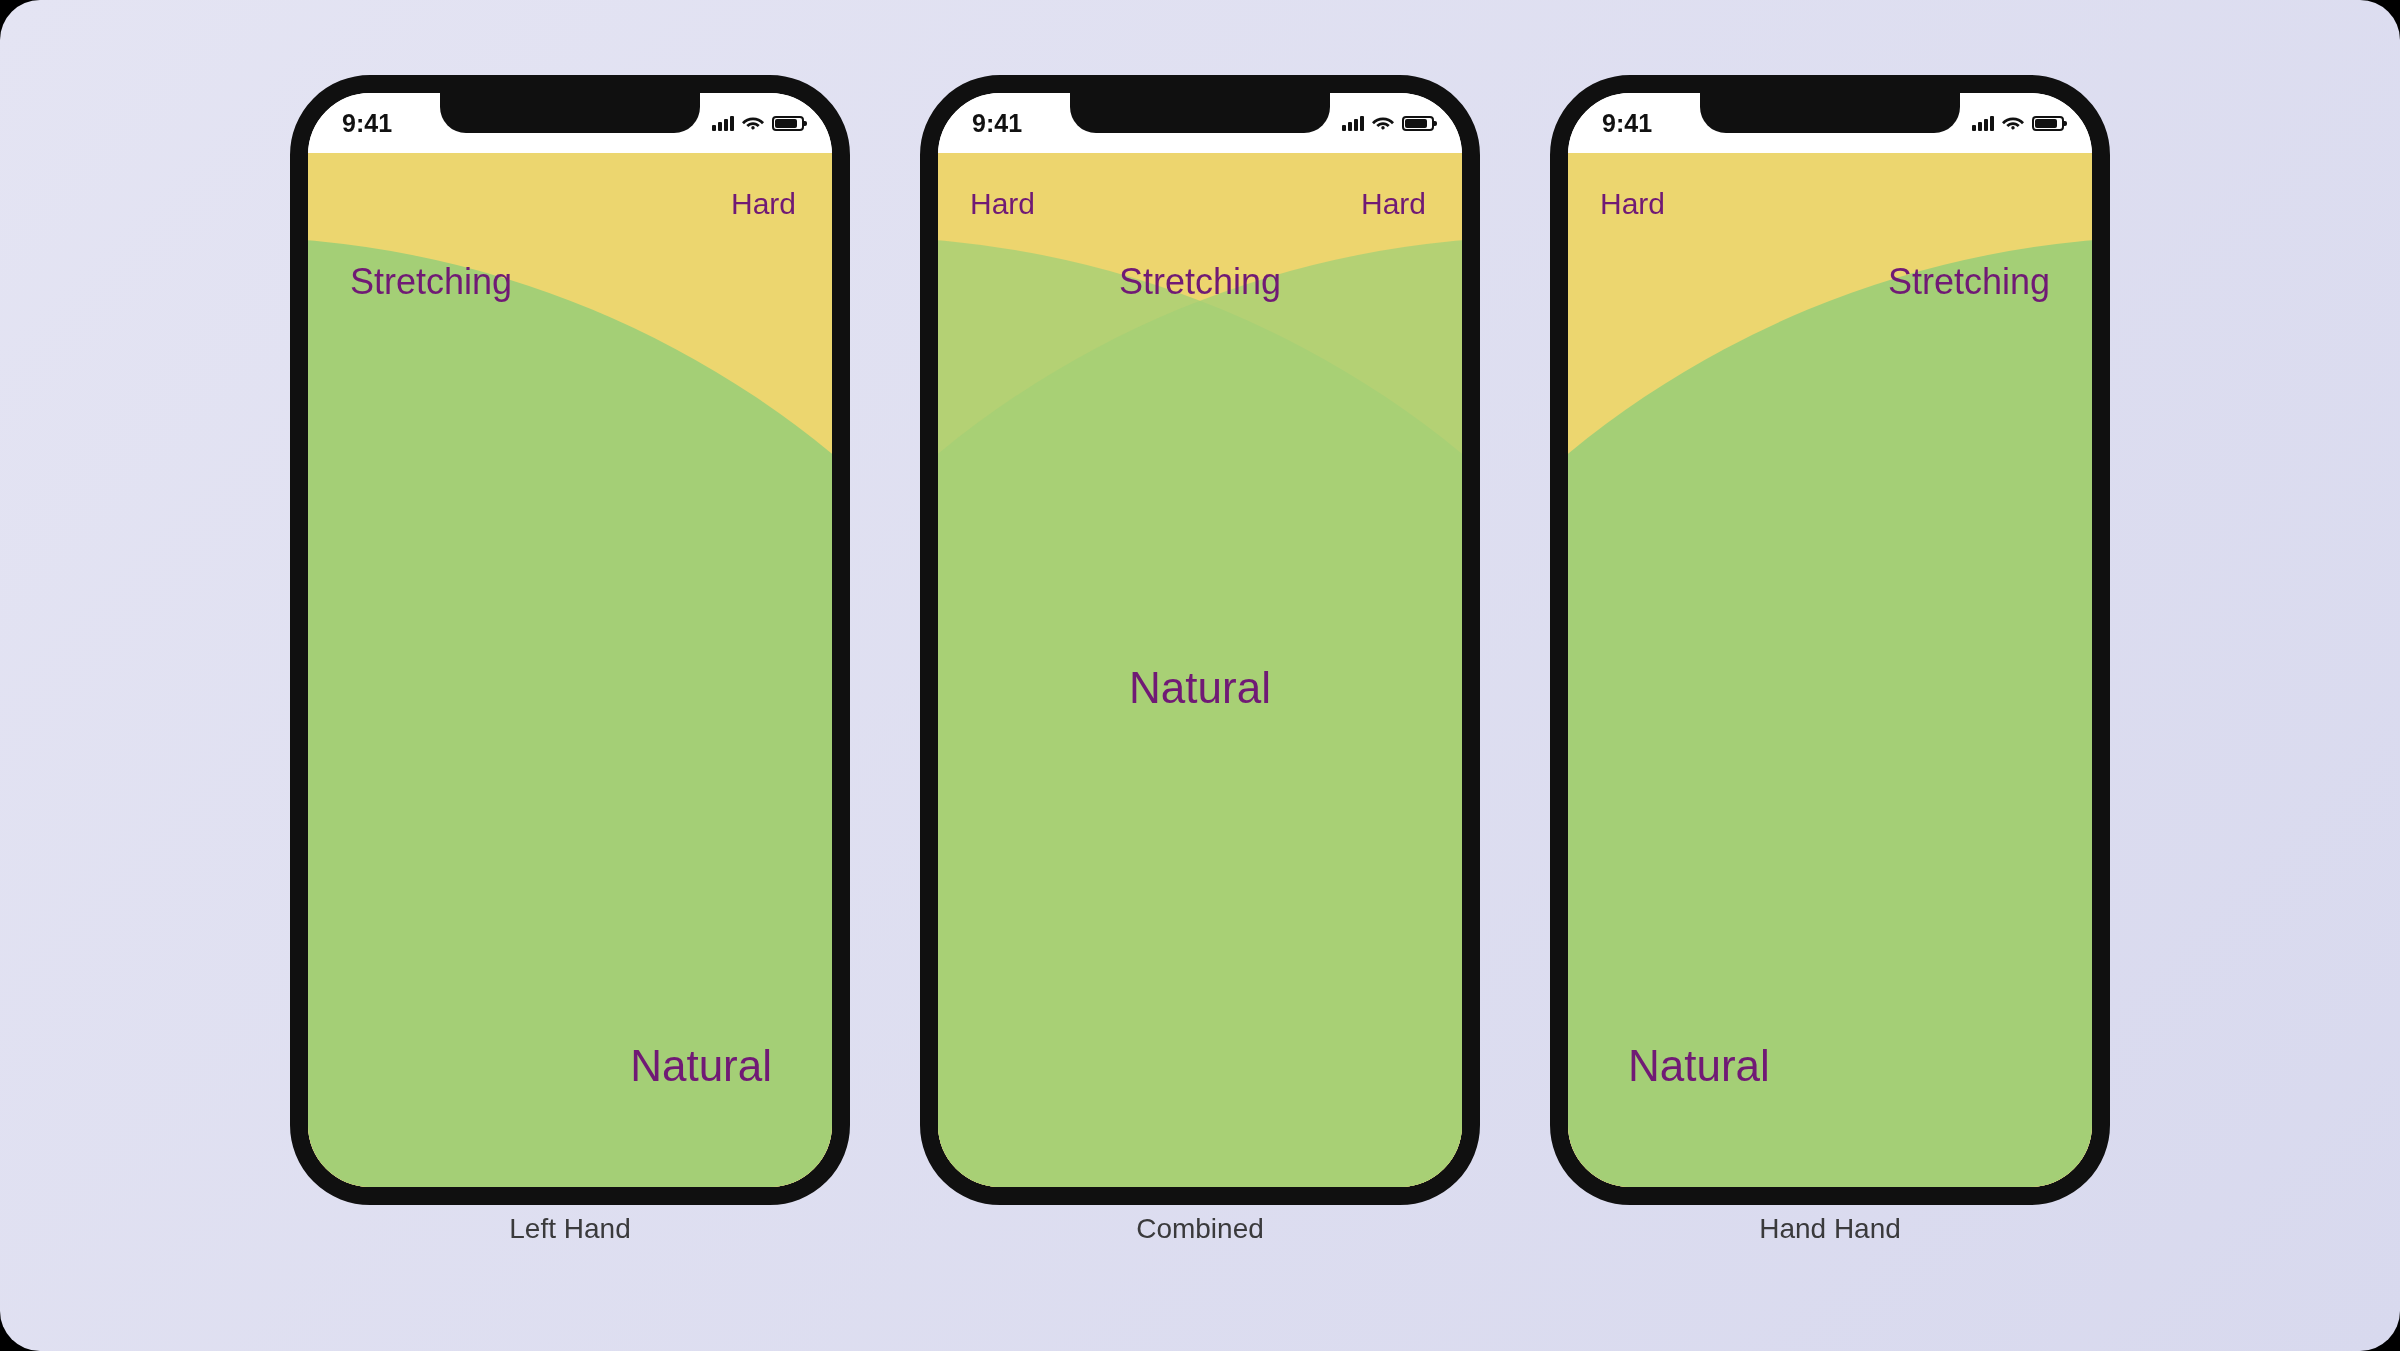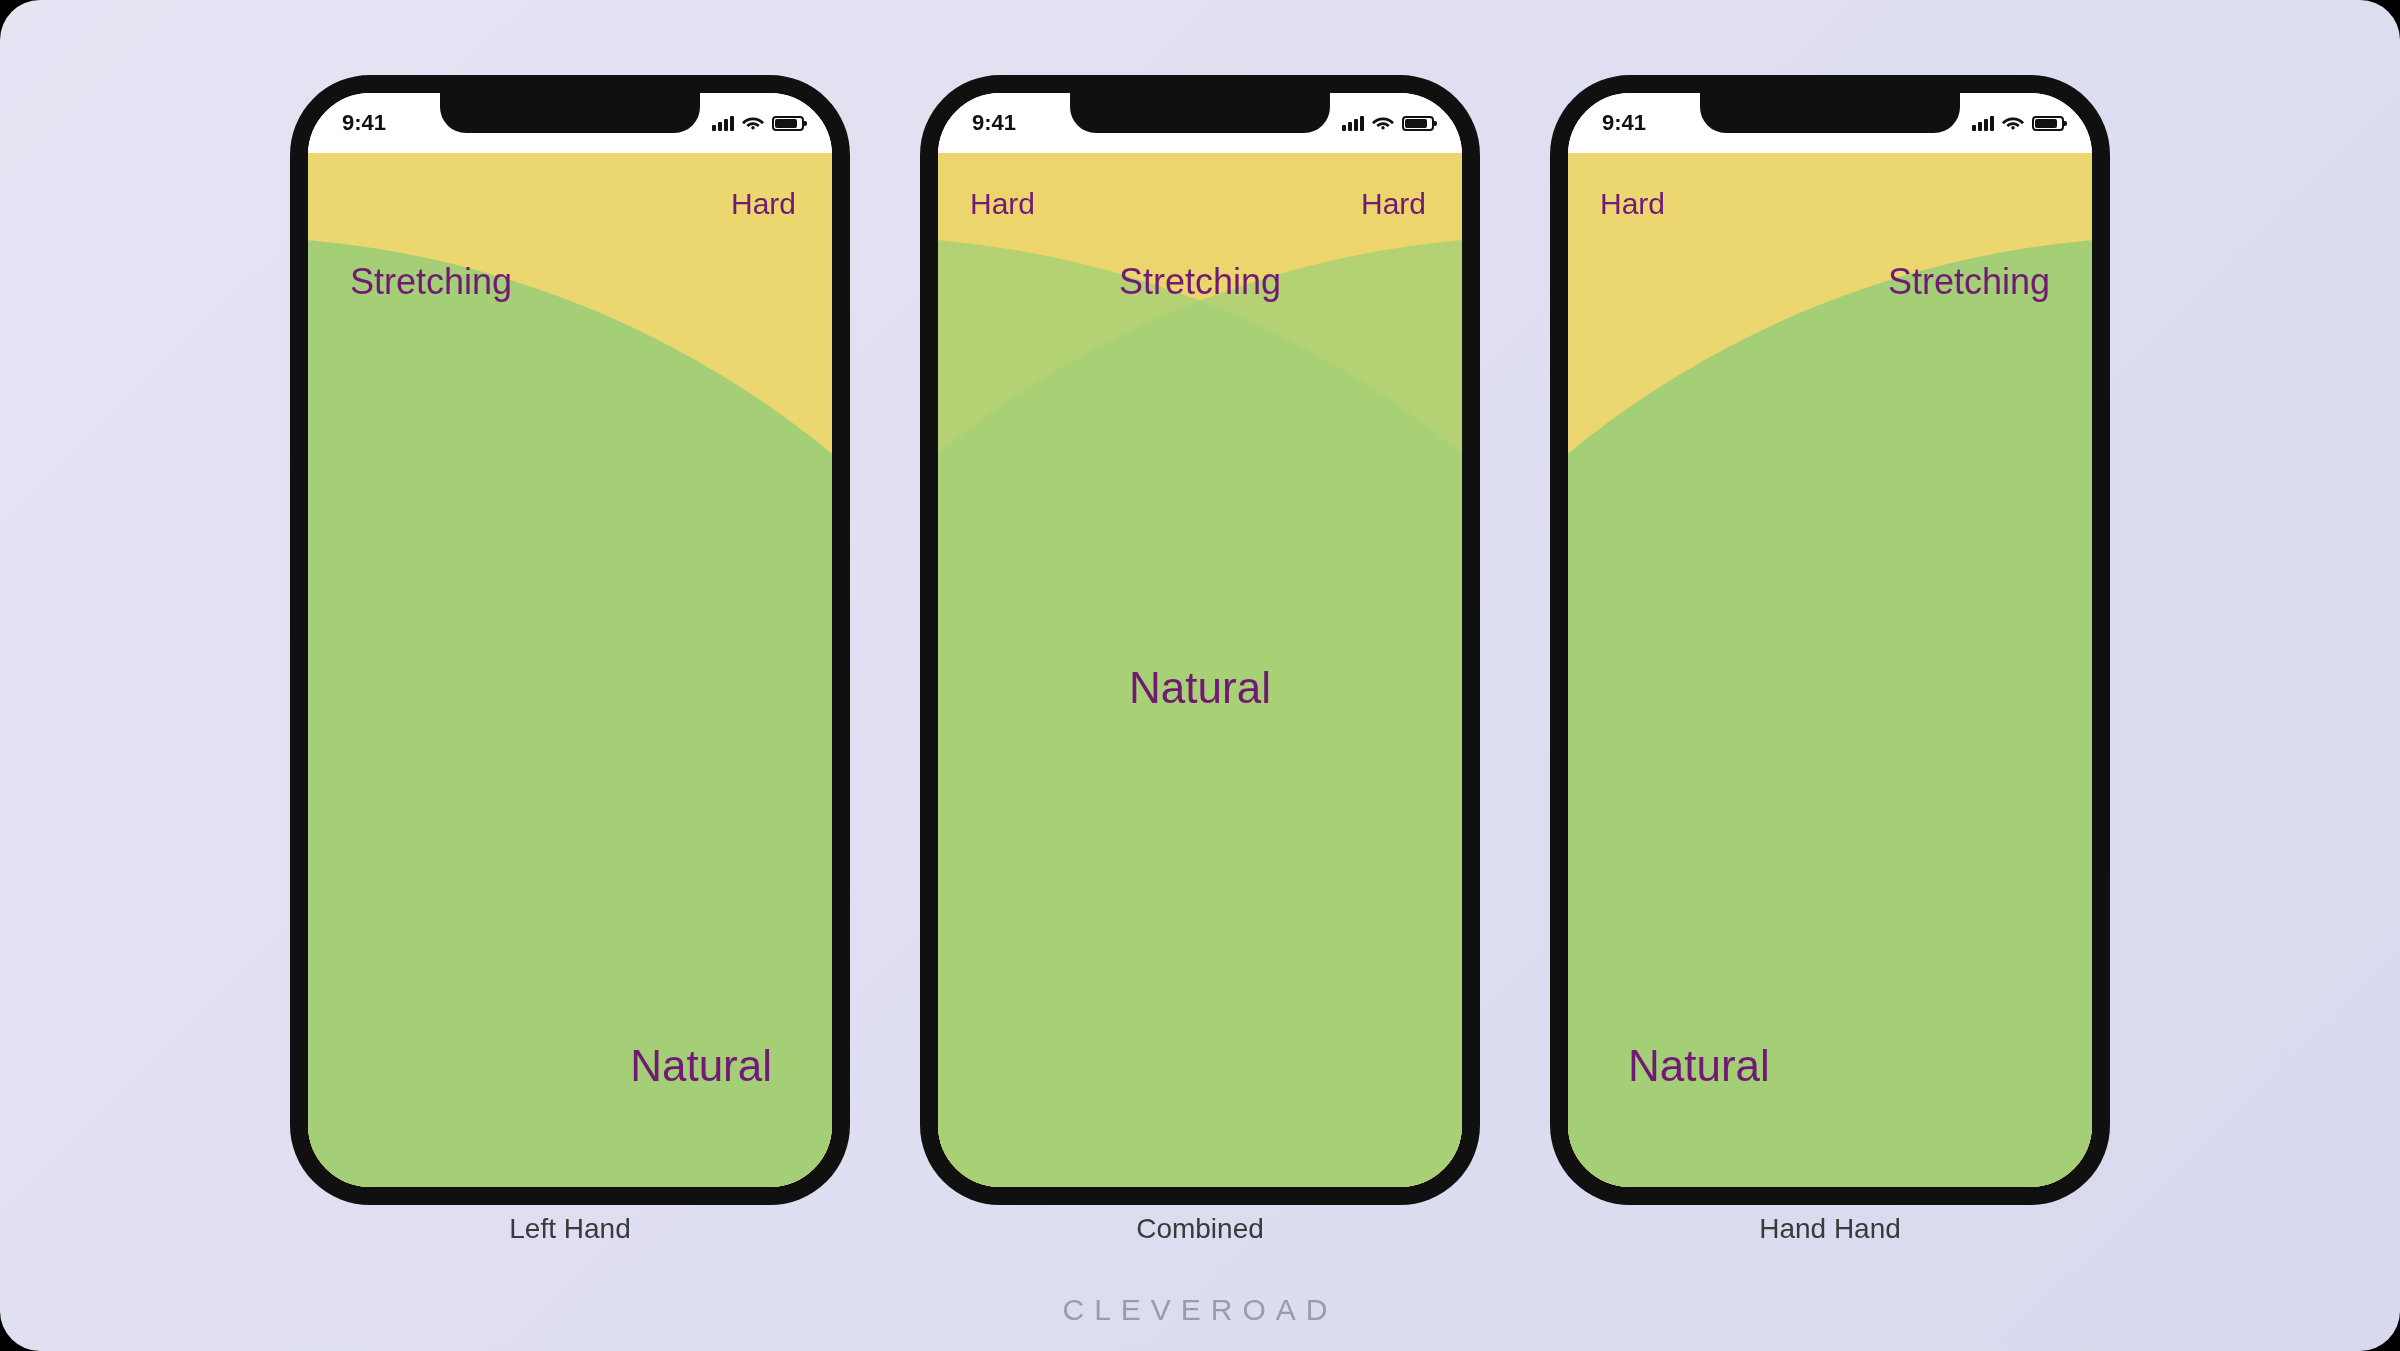--- a/index.html
+++ b/index.html
@@ -53,21 +53,21 @@
   .status-bar {
     position: absolute;
     top: 0; left: 0; right: 0;
     height: 60px;
     background: #fff;
     z-index: 40;
     display: flex;
     justify-content: space-between;
     align-items: center;
     padding: 0 28px 0 34px;
-    font-size: 22px;
+    font-size: 25px;
     font-weight: 600;
     color: #111;
   }
   .status-right { display: flex; align-items: center; gap: 8px; }
   .bars-icon { display: inline-flex; align-items: flex-end; gap: 2px; height: 16px; }
   .bars-icon span { width: 4px; background: #111; border-radius: 1px; display: inline-block; }
   .bars-icon span:nth-child(1){height:6px;}
   .bars-icon span:nth-child(2){height:9px;}
   .bars-icon span:nth-child(3){height:12px;}
   .bars-icon span:nth-child(4){height:15px;}
@@ -221,14 +221,13 @@
         </svg>
         <div class="zone-label" style="top:94px; left:32px; font-size:30px;">Hard</div>
         <div class="zone-label" style="top:168px; right:42px; font-size:36px;">Stretching</div>
         <div class="zone-label" style="bottom:96px; left:60px; font-size:44px;">Natural</div>
       </div>
       <div class="caption">Hand Hand</div>
     </div>
 
   </div>
 
-  <div class="brand">CLEVEROAD</div>
 </div>
 
 </body></html>

